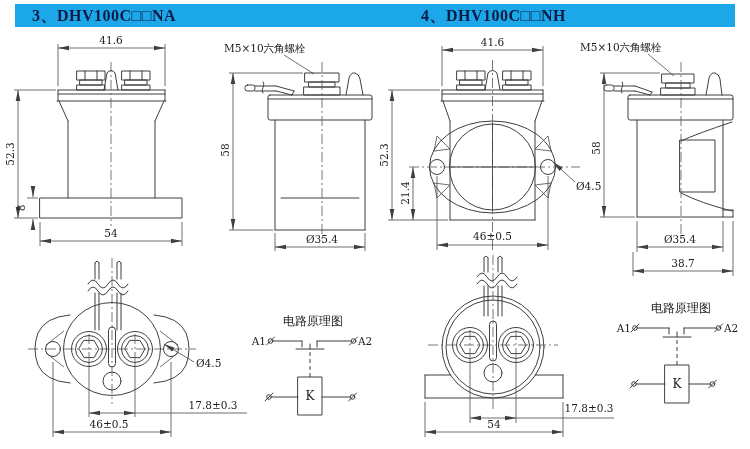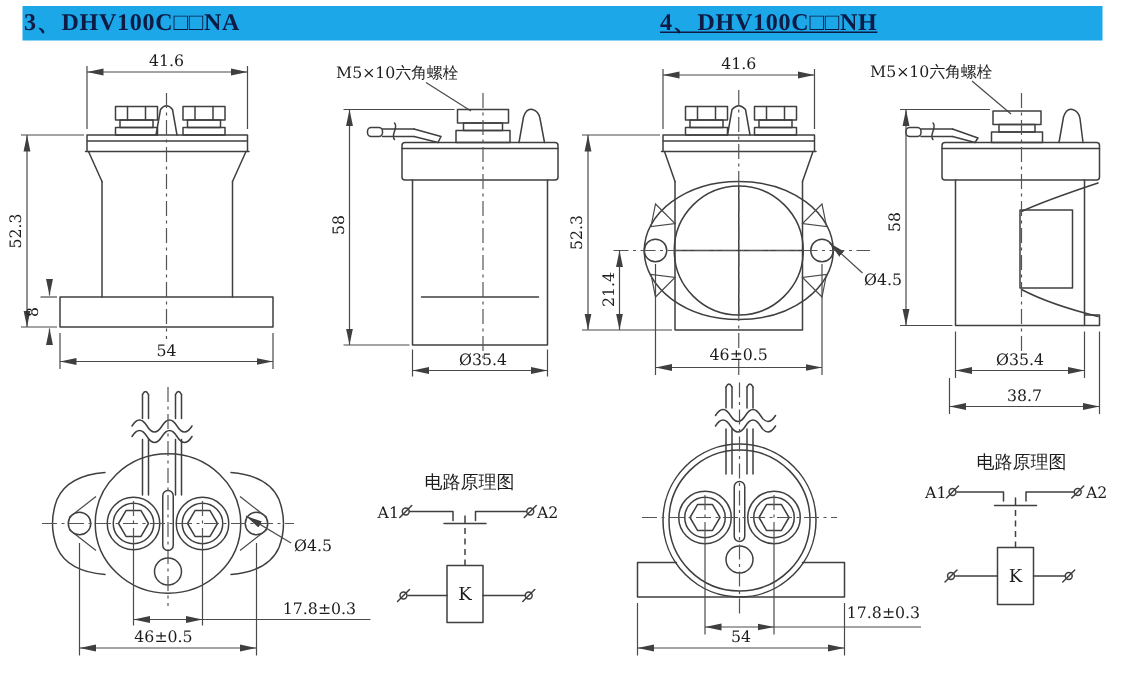--- a/index.html
+++ b/index.html
@@ -3,22 +3,22 @@
 <meta charset="utf-8">
 <style>
   html,body{margin:0;padding:0;background:#ffffff;}
   #page{position:relative;width:750px;height:449px;background:#fff;overflow:hidden;
         font-family:"Liberation Sans",sans-serif;}
   #header-bar{position:absolute;left:15px;top:4px;width:720px;height:23px;
               background:#1ba7e8;}
   .hdr-title{position:absolute;top:4px;height:23px;line-height:23px;
              font-family:"Liberation Serif","DejaVu Serif",serif;
              font-weight:600;font-size:16px;color:#0d1b45;letter-spacing:.5px;}
-  #hdr-left{left:16px;}
-  #hdr-right{left:440px;text-decoration:underline;}
+  #hdr-left{left:32px;}
+  #hdr-right{left:421px;}
   svg{position:absolute;left:0;top:0;}
   .ln{fill:none;stroke:#3f3f3f;stroke-width:1;stroke-linecap:round;stroke-linejoin:round;}
   .thin{fill:none;stroke:#4a4a4a;stroke-width:.8;}
   .cl{fill:none;stroke:#555;stroke-width:.8;stroke-dasharray:10 3 2 3;}
   .dash{fill:none;stroke:#3f3f3f;stroke-width:1;stroke-dasharray:4 3;}
   text{fill:#1c1c1c;font-family:"DejaVu Serif","Liberation Serif",serif;font-size:10.5px;}
   .cjk{font-size:10.5px;}
   .cir-title{font-size:12px;}
   .klabel{font-size:12px;}
 </style>

